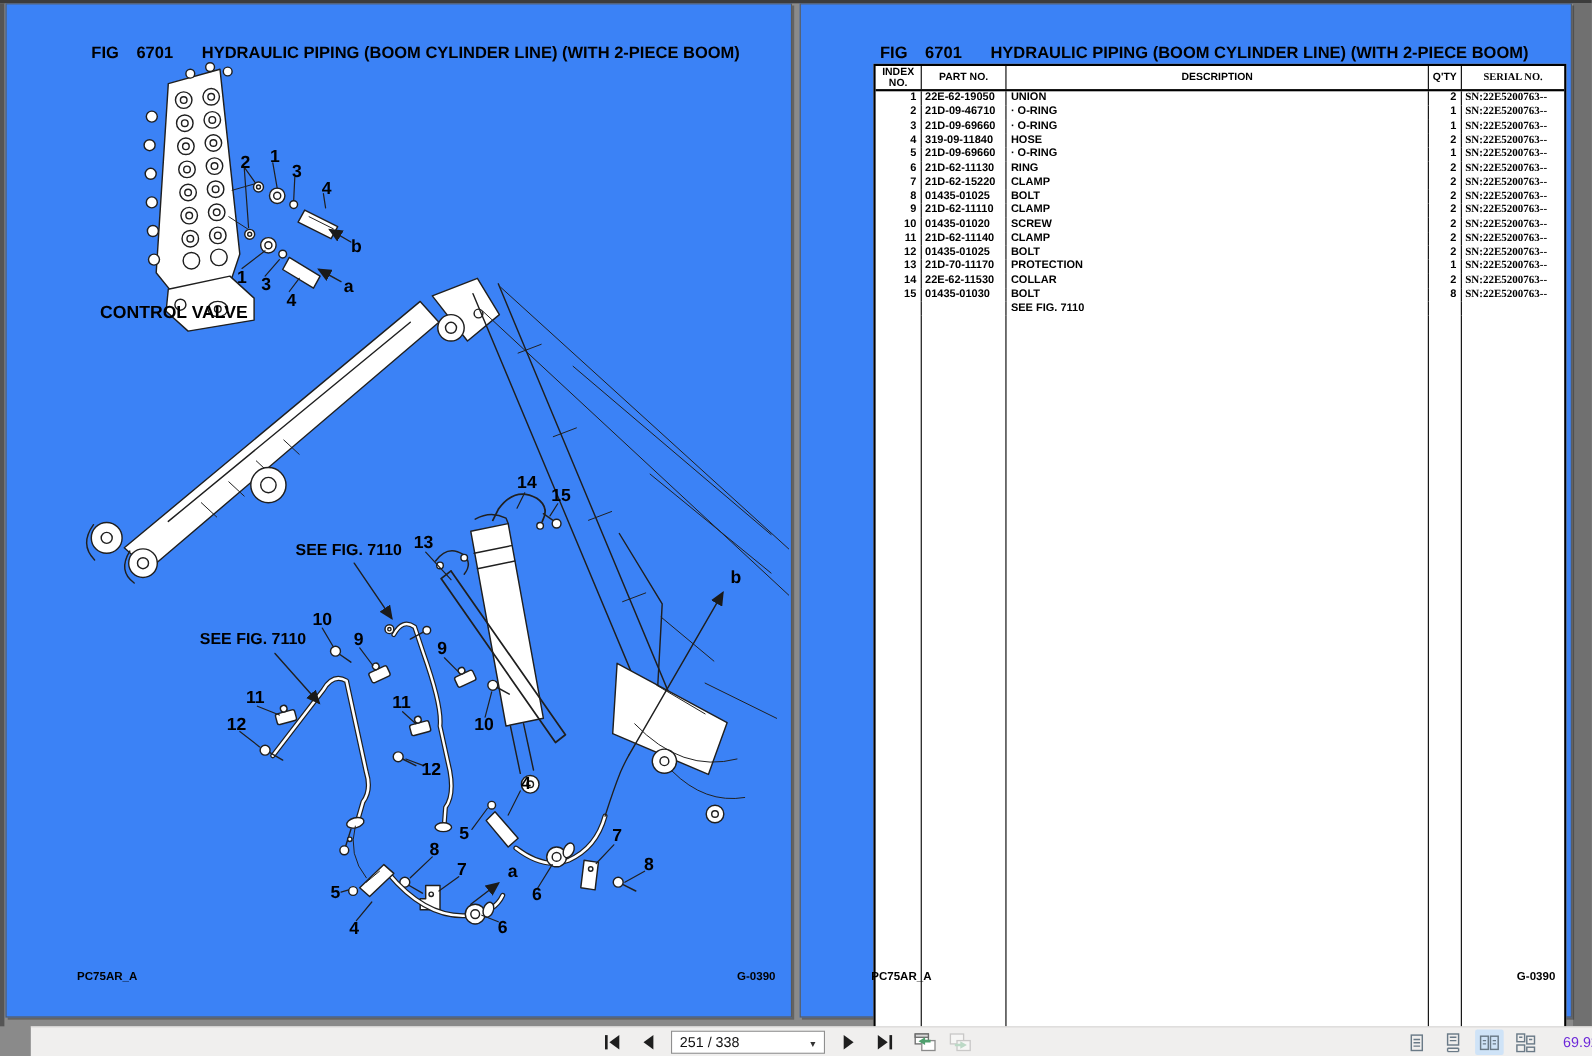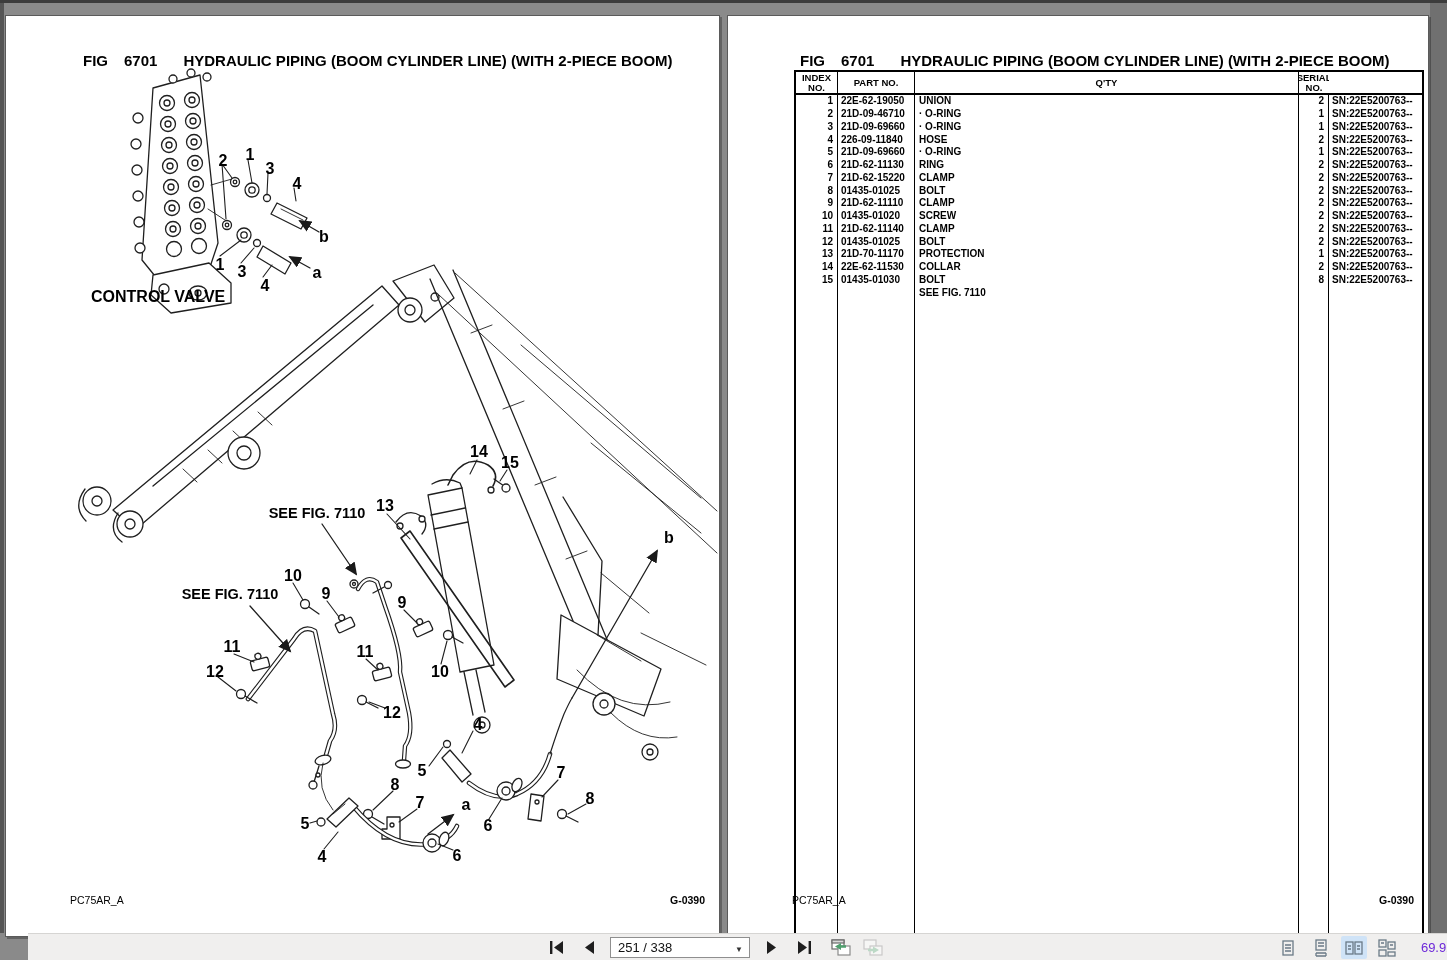--- a/index.html
+++ b/index.html
@@ -5,54 +5,54 @@
   * { margin:0; padding:0; box-sizing:border-box; }
   html,body { width:1447px; height:960px; overflow:hidden;
     font-family:"Liberation Sans", sans-serif; background:#8a8a8a; }
 
   
   .canvas { position:absolute; left:0; top:0; width:1447px; height:933px;
     background:#8a8a8a; border-top:3px solid #3c3c3c; }
   .canvas .edge-l { position:absolute; left:0; top:0; width:4px; height:100%; background:#555; }
   .canvas .edge-r { position:absolute; right:0; top:0; width:17px; height:100%; background:#707070; }
 
-  .page { position:absolute; top:12px; background:#ffffff; border:1px solid #5a5a5a;
+  .page { position:absolute; top:0; background:#3b82f6; border:1px solid #5a5a5a;
     box-shadow:2px 2px 0 rgba(0,0,0,.28); }
   .page-left  { left:5px;   width:715px; height:922px; }
   .page-right { left:727px; width:702px; height:922px; }
 
   
   .fig-title { position:absolute; top:36px; display:flex; align-items:baseline;
     font-weight:700; font-size:15px; color:#000; white-space:nowrap; }
   .page-left  .fig-title { left:77px; }
   .page-right .fig-title { left:72px; border-bottom:2px solid #000; padding-bottom:2px; }
   .fig-title .num   { margin-left:16px; }
   .fig-title .ttl   { margin-left:26px; }
 
   
-  .footer-l { position:absolute; left:64px;  top:878px; font-weight:400; font-size:10.5px; }
+  .footer-l { position:absolute; left:64px;  top:878px; font-weight:700; font-size:10.5px; }
   .footer-r { position:absolute; right:14px; top:878px; font-weight:700; font-size:10.5px; }
 
   
   .diagram { position:absolute; left:0; top:0; width:715px; height:922px; }
   .callout { position:absolute; transform:translate(-50%,-50%); font-weight:700;
     font-size:16px; color:#000; white-space:nowrap; line-height:1; }
   .see-fig { position:absolute; transform:translate(-50%,-50%); font-weight:700;
     font-size:14.5px; color:#000; white-space:nowrap; line-height:1; }
   .valve-caption { position:absolute; left:85px; top:272px; font-weight:700; font-size:16px; }
 
   
   .parts-table { position:absolute; left:66px; top:54px; width:630px; height:937px;
     border:2px solid #000; display:flex; flex-direction:column; background:#fff;justify-content:center; }
   .prow { display:grid; grid-template-columns:42px 77px 384px 30px 1fr; height:12.75px; }
   .prow.hdr { height:23px; border-bottom:2px solid #000; }
   .prow.filler { height:auto; flex:1; }
   .pcell { border-right:1px solid #000; display:flex; align-items:center;
     font-size:10px; font-weight:700; white-space:nowrap; overflow:hidden; line-height:1; }
-  .pcell:last-child { border-right:none; }
+  .pcell:last-child { border-right:none;font-family:Liberation Serif, serif; }
   .hdr .pcell { justify-content:center; text-align:center; font-size:9.5px; line-height:10px; white-space:normal; }
   .c-index  { justify-content:flex-end; padding-right:4px; }
   .c-part   { padding-left:3px; }
   .c-desc   { padding-left:4px; }
   .c-qty    { justify-content:flex-end; padding-right:4px; }
   .c-serial { padding-left:3px; }
 
   
   .toolbar { position:absolute; left:0; bottom:0; width:1447px; height:27px;
     background:#f0efee; border-top:1px solid #d6d5d3;margin-left:28px; }
@@ -331,20 +331,21 @@
     <div class="fig-title">
       <span>FIG</span>
       <span class="num">6701</span>
       <span class="ttl">HYDRAULIC PIPING (BOOM CYLINDER LINE) (WITH 2-PIECE BOOM)</span>
     </div>
 
     <div class="parts-table">
       <div class="prow hdr">
           <div class="pcell">INDEX NO.</div>
           <div class="pcell">PART NO.</div>
+          <div class="pcell">DESCRIPTION</div>
           <div class="pcell">Q'TY</div>
           <div class="pcell">SERIAL NO.</div>
         </div>
       <div style="display:flex;flex-direction:column;flex:1;">
           <div class="prow">
             <div class="pcell c-index">1</div>
             <div class="pcell c-part">22E-62-19050</div>
             <div class="pcell c-desc">UNION</div>
             <div class="pcell c-qty">2</div>
             <div class="pcell c-serial">SN:22E5200763--</div>
@@ -358,21 +359,21 @@
           </div>
           <div class="prow">
             <div class="pcell c-index">3</div>
             <div class="pcell c-part">21D-09-69660</div>
             <div class="pcell c-desc">· O-RING</div>
             <div class="pcell c-qty">1</div>
             <div class="pcell c-serial">SN:22E5200763--</div>
           </div>
           <div class="prow">
             <div class="pcell c-index">4</div>
-            <div class="pcell c-part">226-09-11840</div>
+            <div class="pcell c-part">319-09-11840</div>
             <div class="pcell c-desc">HOSE</div>
             <div class="pcell c-qty">2</div>
             <div class="pcell c-serial">SN:22E5200763--</div>
           </div>
           <div class="prow">
             <div class="pcell c-index">5</div>
             <div class="pcell c-part">21D-09-69660</div>
             <div class="pcell c-desc">· O-RING</div>
             <div class="pcell c-qty">1</div>
             <div class="pcell c-serial">SN:22E5200763--</div>

